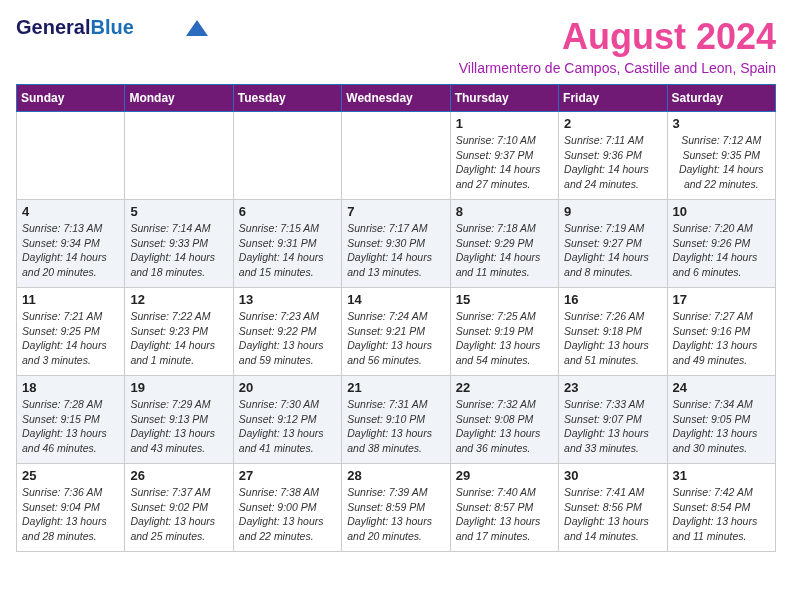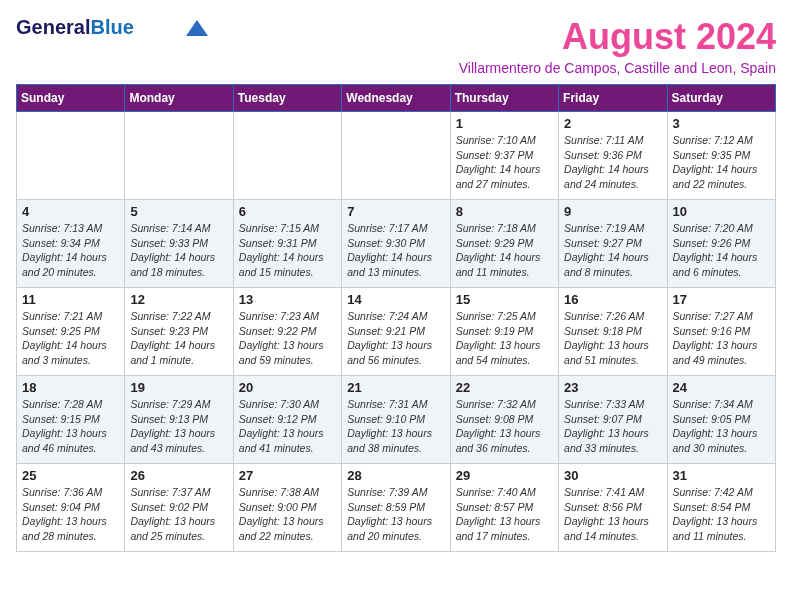--- a/index.html
+++ b/index.html
@@ -131,21 +131,21 @@
         </td>
         <td>
           <div class="day-number">2</div>
           <div class="day-info" style="white-space: pre-line;">Sunrise: 7:11 AM
 Sunset: 9:36 PM
 Daylight: 14 hours
 and 24 minutes.</div>
         </td>
         <td>
           <div class="day-number">3</div>
-          <div class="day-info" style="white-space: pre-line;">Sunrise: 7:12 AM
+          <div class="day-info" style="white-space: pre-line; text-align: center;">Sunrise: 7:12 AM
 Sunset: 9:35 PM
 Daylight: 14 hours
 and 22 minutes.</div>
         </td>
       </tr>
       <tr>
         <td>
           <div class="day-number">4</div>
           <div class="day-info" style="white-space: pre-line;">Sunrise: 7:13 AM
 Sunset: 9:34 PM

